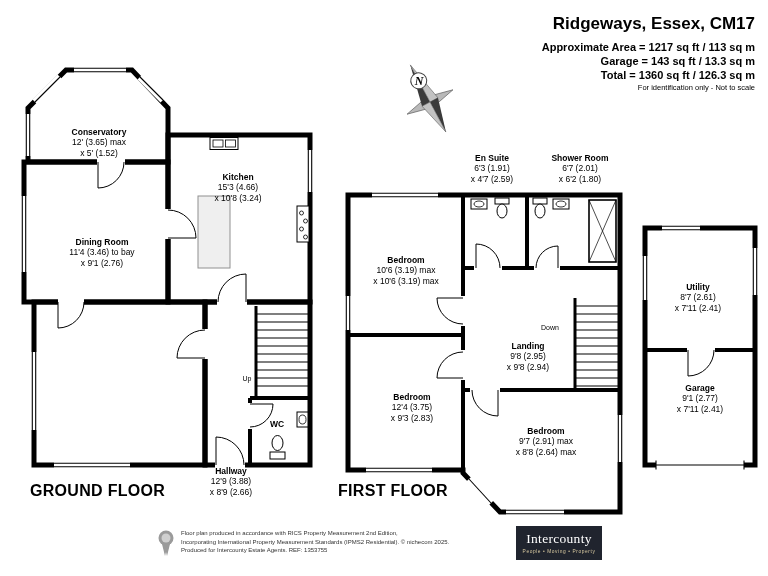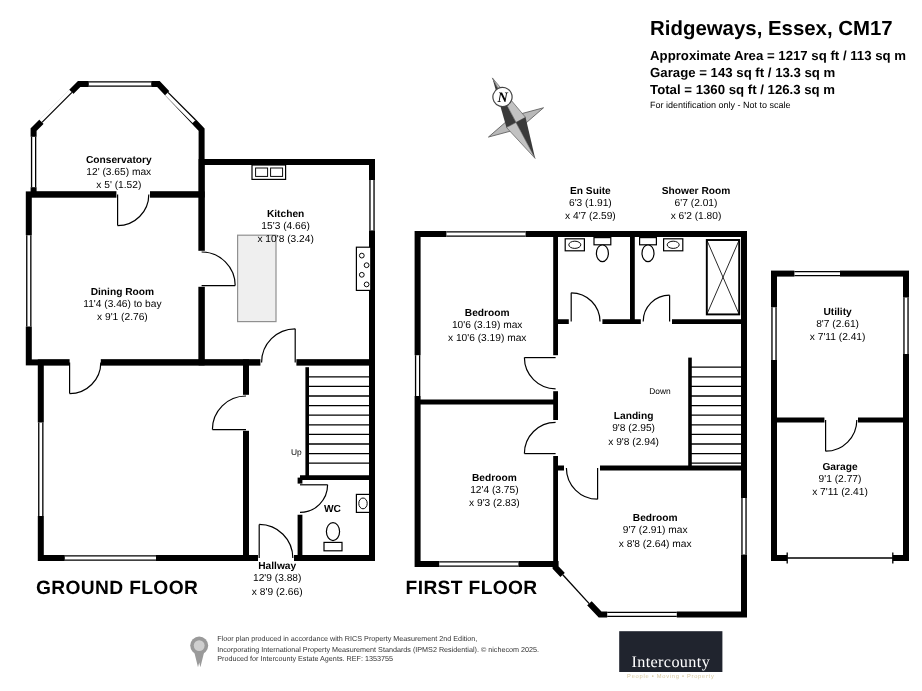--- a/index.html
+++ b/index.html
@@ -6,29 +6,29 @@
   html,body{margin:0;padding:0;background:#fff}
   body{font-family:"Liberation Sans",sans-serif;color:#000}
   .page{position:relative;width:768px;height:576px;background:#fff;overflow:hidden}
   svg.plan{position:absolute;left:0;top:0}
   .room-label{position:absolute;transform:translate(-50%,-50%);text-align:center;
     font-size:8.5px;line-height:1.22;color:#000;pointer-events:none}
   .room-label .rname{font-weight:700;white-space:pre-line}
   .room-label .rdims{white-space:pre-line}
   .floor-label{position:absolute;font-size:16px;font-weight:700;letter-spacing:.3px}
   .tiny-label{position:absolute;transform:translate(-50%,-50%);font-size:7px}
-  .header{position:absolute;top:14px;right:13px;}
+  .header{position:absolute;top:14px;right:13px;text-align:right}
   .title{font-size:17px;font-weight:700;margin-bottom:6px}
   .area-line{font-size:11px;font-weight:700;line-height:14px}
   .disclaimer{font-size:7.5px;margin-top:1px}
   .footer-text{position:absolute;left:181px;top:529px;font-size:6px;line-height:1.45;color:#333}
   .cert-logo{position:absolute;left:156px;top:529px}
   .brand{position:absolute;left:516px;top:526px;width:86px;height:34px;background:#20242e;
     color:#fff;text-align:center}
-  .brand-name{font-family:"Liberation Serif",serif;font-size:13.5px;padding-top:18px;letter-spacing:.3px}
+  .brand-name{font-family:"Liberation Serif",serif;font-size:13.5px;padding-top:5px;letter-spacing:.3px}
   .brand-tag{font-size:4.8px;color:#d8c9a0;margin-top:2px;letter-spacing:.6px}
 </style>
 </head>
 <body>
 
 <div class="page">
 
   <svg class="plan" width="768" height="576" viewBox="0 0 768 576">
 
     <g stroke="#000" fill="none">
@@ -315,21 +315,21 @@
 x 9'3 (2.83)</div>
   </div>
   <div class="room-label" style="left:546px;top:442px">
     <div class="rname">Bedroom</div>
     <div class="rdims">9'7 (2.91) max
 x 8'8 (2.64) max</div>
   </div>
   <div class="tiny-label" style="left:550px;top:327px">Down</div>
   <div class="floor-label" style="left:338px;top:482px">FIRST FLOOR</div>
 
-  <div class="room-label" style="left:698px;top:270px">
+  <div class="room-label" style="left:698px;top:298px">
     <div class="rname">Utility</div>
     <div class="rdims">8'7 (2.61)
 x 7'11 (2.41)</div>
   </div>
   <div class="room-label" style="left:700px;top:399px">
     <div class="rname">Garage</div>
     <div class="rdims">9'1 (2.77)
 x 7'11 (2.41)</div>
   </div>
 

